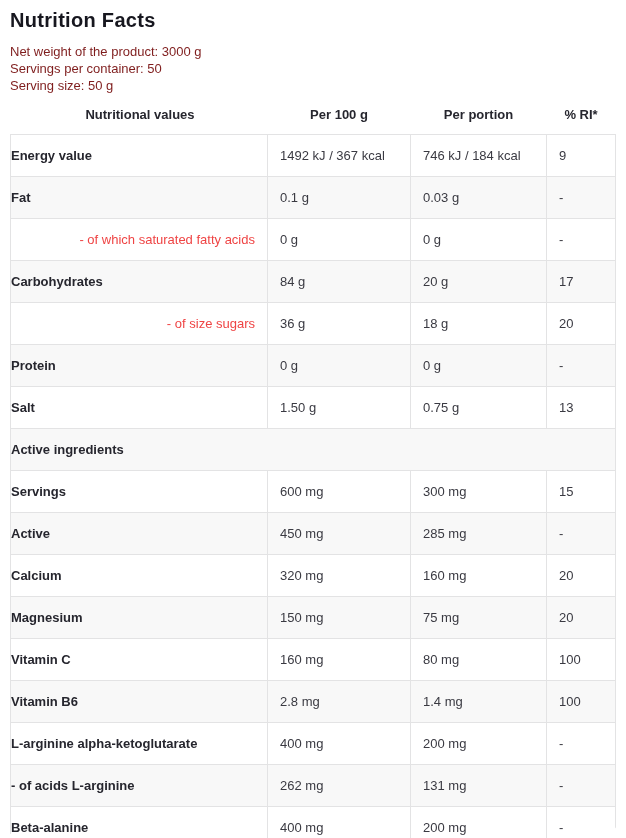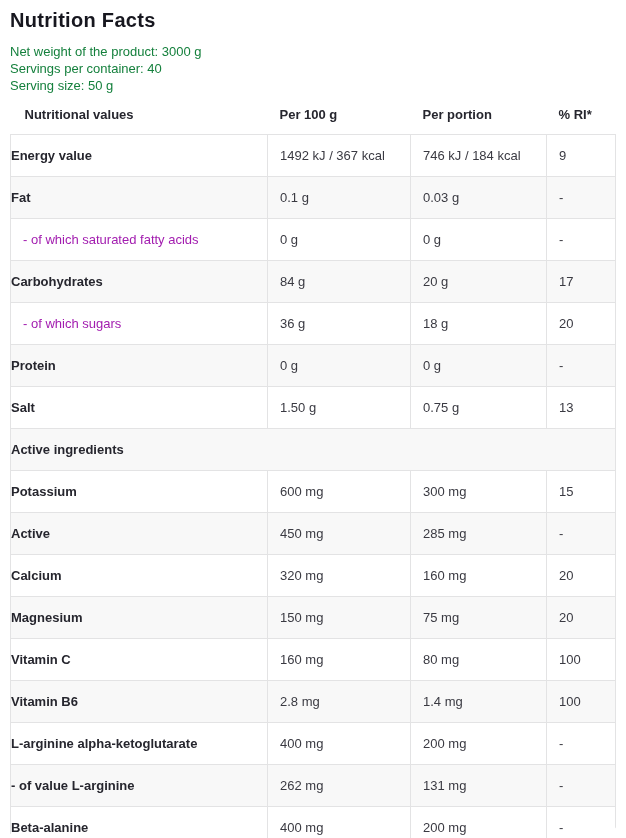--- a/index.html
+++ b/index.html
@@ -24,33 +24,33 @@
     font-weight: 700;
     letter-spacing: 0.3px;
     color: #17171f;
     margin: 0 0 10px 0;
   }
   .meta { margin: 0 0 3px 0; }
   .meta p {
     margin: 0;
     font-size: 13px;
     line-height: 17px;
-    color: #15803d;
+    color: #7f1d1d;
   }
   table.nutrition {
     border-collapse: collapse;
     table-layout: fixed;
     width: 605px;
   }
   col.c1 { width: 257px; }
   col.c2 { width: 143px; }
   col.c3 { width: 136px; }
   col.c4 { width: 69px; }
   thead th {
-    text-align: left;
+    text-align: center;
     font-size: 13px;
     line-height: 15px;
     font-weight: 700;
     color: #26262e;
     padding: 10px 12px 12px 12px;
     border: none;
     background: #ffffff;
   }
   thead th.label-col { padding-left: 14px; }
   tbody td {
@@ -63,35 +63,36 @@
     overflow: hidden;
     white-space: nowrap;
   }
   tbody td.label {
     font-weight: 700;
     color: #26262e;
     padding-left: 0;
   }
   tbody td.sub {
     font-weight: 400;
-    color: #a21caf;
+    color: #ef4444;
+    text-align: right;
   }
   tbody tr:nth-child(even) { background: #f8f8f8; }
   tbody tr:nth-child(odd)  { background: #ffffff; }
 </style>
 </head>
 <body>
 
 <div class="page">
 
   <h1 class="page-title">Nutrition Facts</h1>
 
   <div class="meta">
     <p>Net weight of the product: 3000 g</p>
-    <p>Servings per container: 40</p>
+    <p>Servings per container: 50</p>
     <p>Serving size: 50 g</p>
   </div>
 
   <table class="nutrition">
     <colgroup>
       <col class="c1">
         <col class="c2">
         <col class="c3">
         <col class="c4">
     </colgroup>
@@ -122,42 +123,42 @@
         <td>0 g</td>
         <td>-</td>
       </tr>
       <tr>
         <td class="label">Carbohydrates</td>
         <td>84 g</td>
         <td>20 g</td>
         <td>17</td>
       </tr>
       <tr>
-        <td class="sub">- of which sugars</td>
+        <td class="sub">- of size sugars</td>
         <td>36 g</td>
         <td>18 g</td>
         <td>20</td>
       </tr>
       <tr>
         <td class="label">Protein</td>
         <td>0 g</td>
         <td>0 g</td>
         <td>-</td>
       </tr>
       <tr>
         <td class="label">Salt</td>
         <td>1.50 g</td>
         <td>0.75 g</td>
         <td>13</td>
       </tr>
       <tr>
         <td class="label" colspan="4">Active ingredients</td>
       </tr>
       <tr>
-        <td class="label">Potassium</td>
+        <td class="label">Servings</td>
         <td>600 mg</td>
         <td>300 mg</td>
         <td>15</td>
       </tr>
       <tr>
         <td class="label">Active</td>
         <td>450 mg</td>
         <td>285 mg</td>
         <td>-</td>
       </tr>
@@ -185,21 +186,21 @@
         <td>1.4 mg</td>
         <td>100</td>
       </tr>
       <tr>
         <td class="label">L-arginine alpha-ketoglutarate</td>
         <td>400 mg</td>
         <td>200 mg</td>
         <td>-</td>
       </tr>
       <tr>
-        <td class="label">- of value L-arginine</td>
+        <td class="label">- of acids L-arginine</td>
         <td>262 mg</td>
         <td>131 mg</td>
         <td>-</td>
       </tr>
       <tr>
         <td class="label">Beta-alanine</td>
         <td>400 mg</td>
         <td>200 mg</td>
         <td>-</td>
       </tr>

